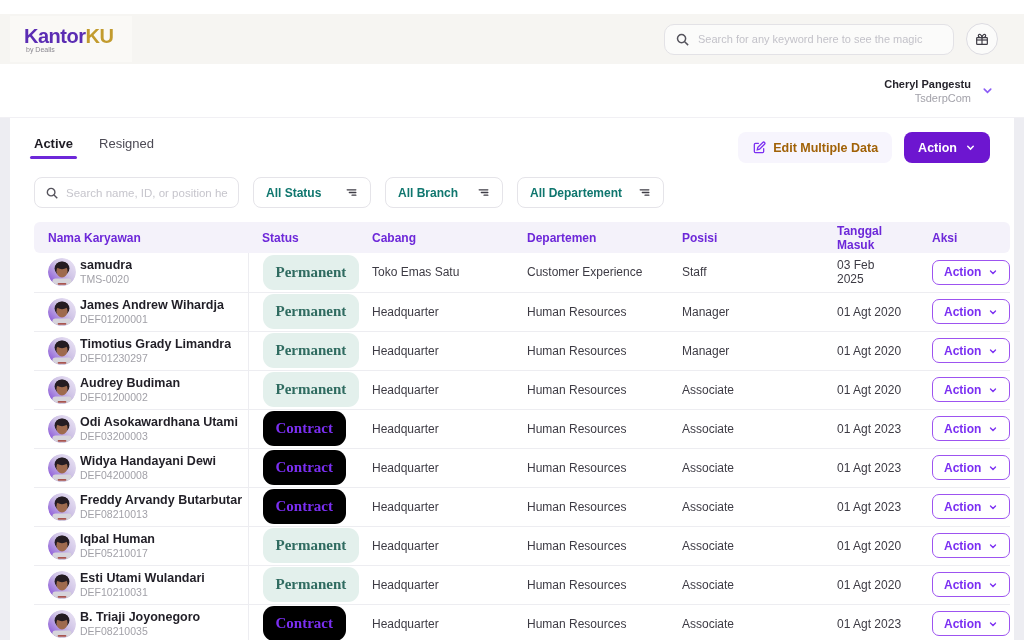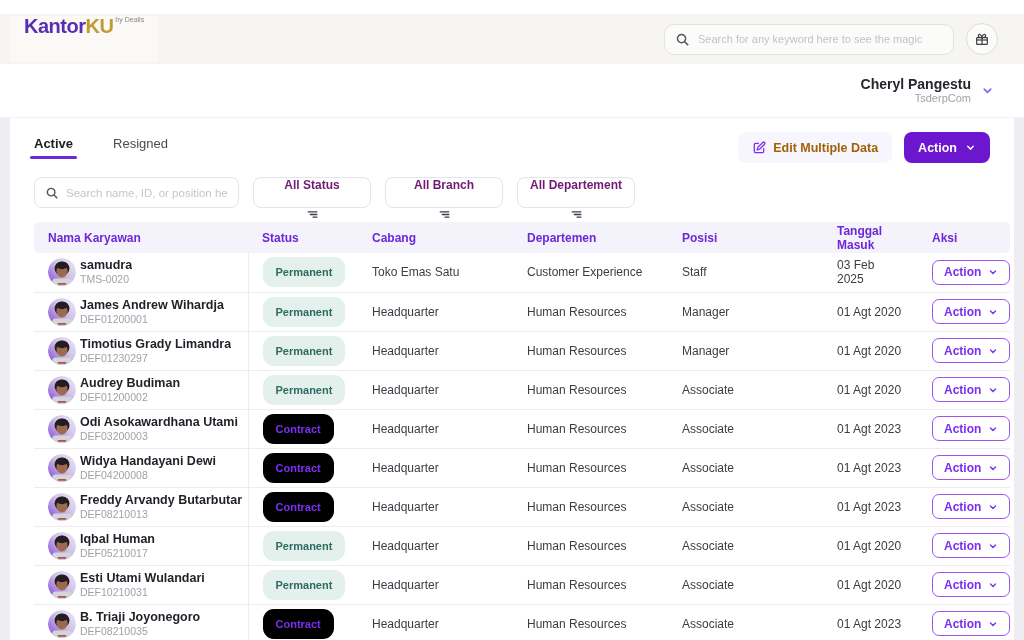--- a/index.html
+++ b/index.html
@@ -3,68 +3,68 @@
 <meta charset="utf-8">
 <style>
   * { margin:0; padding:0; box-sizing:border-box; }
   html,body { width:1024px; height:640px; overflow:hidden; }
   body { font-family:"Liberation Sans", sans-serif; background:#ededf2; }
 
   .top-strip { height:14px; background:#ffffff; }
 
   
   .app-header { height:50px; background:#f6f5f2; display:flex; align-items:center; justify-content:space-between; padding:0 26px 0 10px; }
-  .logo-box { background:#faf9f6; height:46px; min-width:122px; display:flex; flex-direction:row; justify-content:center; padding:0 14px; }
+  .logo-box { background:#faf9f6; height:46px; min-width:122px; display:flex; flex-direction:column; justify-content:center; padding:0 14px; }
   .logo-text { font-size:20px; font-weight:bold; letter-spacing:-0.5px; line-height:20px; }
   .logo-primary { color:#5b2db3; }
   .logo-accent { color:#c29b2e; }
   .logo-sub { font-size:7px; color:#8a8890; margin-left:2px; }
   .header-right { display:flex; align-items:center; gap:12px; }
   .global-search { width:290px; height:31px; background:#fbfbfa; border:1px solid #e3e2e6; border-radius:10px; display:flex; align-items:center; padding:0 10px; gap:8px; }
   .global-search input { border:none; outline:none; background:transparent; flex:1; font-size:11px; color:#1d4ed8; font-family:Liberation Sans, sans-serif; }
   .global-search input::placeholder { color:#c3c2c9; }
   .gift-btn { width:32px; height:32px; border-radius:50%; background:#fbfbfa; border:1px solid #dddce2; display:flex; align-items:center; justify-content:center; cursor:pointer; }
 
   
   .user-bar { background:#ffffff; height:54px; display:flex; align-items:center; justify-content:flex-end; padding:0 30px; border-bottom:1px solid #f1f0f4; }
   .user-menu { display:flex; align-items:center; gap:10px; cursor:pointer; }
   .user-text { text-align:right; }
-  .user-name { font-size:14px; font-weight:bold; color:#26242c; line-height:15px; }
+  .user-name { font-size:11px; font-weight:bold; color:#26242c; line-height:15px; }
   .user-company { font-size:11px; color:#a3a2aa; line-height:13px; }
 
   
   .page { background:#ffffff; margin:0 10px; min-height:508px; padding:10px 24px 0 24px; }
 
   .tabs-row { display:flex; align-items:center; justify-content:space-between; margin-top:4px; }
-  .tabs { display:flex; gap:40px; }
+  .tabs { display:flex; gap:26px; }
   .tab { font-size:13px; color:#4c4a54; padding-bottom:8px; cursor:pointer; position:relative; }
   .tab.active { font-weight:bold; color:#1d1b23; }
   .tab.active::after { content:""; position:absolute; left:-4px; right:-4px; bottom:0; height:3px; border-radius:3px; background:#6d28d9; }
   .toolbar { display:flex; gap:12px; align-items:center; }
   .btn-soft { display:flex; align-items:center; gap:7px; height:31px; padding:0 14px; border:none; border-radius:8px; background:#f7f5fd; color:#a16207; font-size:12.5px; font-weight:bold; cursor:pointer; font-family:"Liberation Sans", sans-serif; }
   .btn-solid { display:flex; align-items:center; gap:8px; height:31px; padding:0 14px; border:none; border-radius:8px; background:#6d16d0; color:#ffffff; font-size:12.5px; font-weight:bold; cursor:pointer; font-family:"Liberation Sans", sans-serif; }
 
   .filters-row { display:flex; align-items:center; gap:14px; margin:14px 0 14px 0; }
   .table-search { width:205px; height:31px; border:1px solid #e5e4e9; border-radius:8px; display:flex; align-items:center; gap:7px; padding:0 10px; background:#fff; }
   .table-search input { border:none; outline:none; flex:1; font-size:11.5px; color:#3a3942; font-family:"Liberation Sans", sans-serif; }
   .table-search input::placeholder { color:#c6c5cc; }
-  .filter-dd { height:31px; min-width:118px; border:1px solid #e5e4e9; border-radius:8px; background:#fff; display:flex; align-items:center; justify-content:space-between; gap:16px; padding:0 12px; font-size:12px; color:#701a75; font-weight:bold; cursor:pointer; font-family:"Liberation Sans", sans-serif;flex-direction:column; }
+  .filter-dd { height:31px; min-width:118px; border:1px solid #e5e4e9; border-radius:8px; background:#fff; display:flex; align-items:center; justify-content:space-between; gap:16px; padding:0 12px; font-size:12px; color:#0f766e; font-weight:bold; cursor:pointer; font-family:"Liberation Sans", sans-serif; }
 
   
   table { width:100%; border-collapse:collapse; table-layout:fixed; }
   thead th { background:#f4f2fa; font-size:12px; font-weight:bold; color:#6d28d9; text-align:left; height:31px; padding:0 14px; }
   thead th:first-child { border-radius:6px 0 0 6px; }
   thead th:last-child { border-radius:0 6px 6px 0; }
   tbody td { height:39px; border-bottom:1px solid #ededf1; font-size:12px; color:#3d3b44; padding:0 14px; background:#fff; }
   tbody td.name-cell { border-right:1px solid #ededf1; }
   .emp { display:flex; align-items:center; gap:4px; }
   .emp-name { font-size:12.5px; font-weight:bold; color:#211f27; line-height:15px; white-space:nowrap; overflow:hidden; }
   .emp-id { font-size:10.5px; color:#a2a1a8; line-height:13px; }
   .avatar { width:28px; height:28px; border-radius:50%; flex:0 0 28px; }
-  .badge { display:inline-block; font-size:11px; font-weight:bold; border-radius:11px; padding:9px 13px; }
+  .badge { display:inline-block; font-size:15px; font-weight:bold; border-radius:11px; padding:9px 13px;font-family:Liberation Serif, serif; }
   .badge-permanent { background:#e3f0ec; color:#2f6b60; }
   .badge-contract { background:#000000; color:#7b2ff2; }
   .btn-row-action { display:inline-flex; align-items:center; gap:7px; height:25px; padding:0 11px; background:#fff; border:1.5px solid #9d53f0; border-radius:7px; color:#7b2ff2; font-size:12px; font-weight:bold; cursor:pointer; font-family:"Liberation Sans", sans-serif; }
   .hidden-defs { position:absolute; width:0; height:0; overflow:hidden; }
 </style>
 </head>
 <body>
 
 <svg class="hidden-defs" aria-hidden="true">
   <defs>

